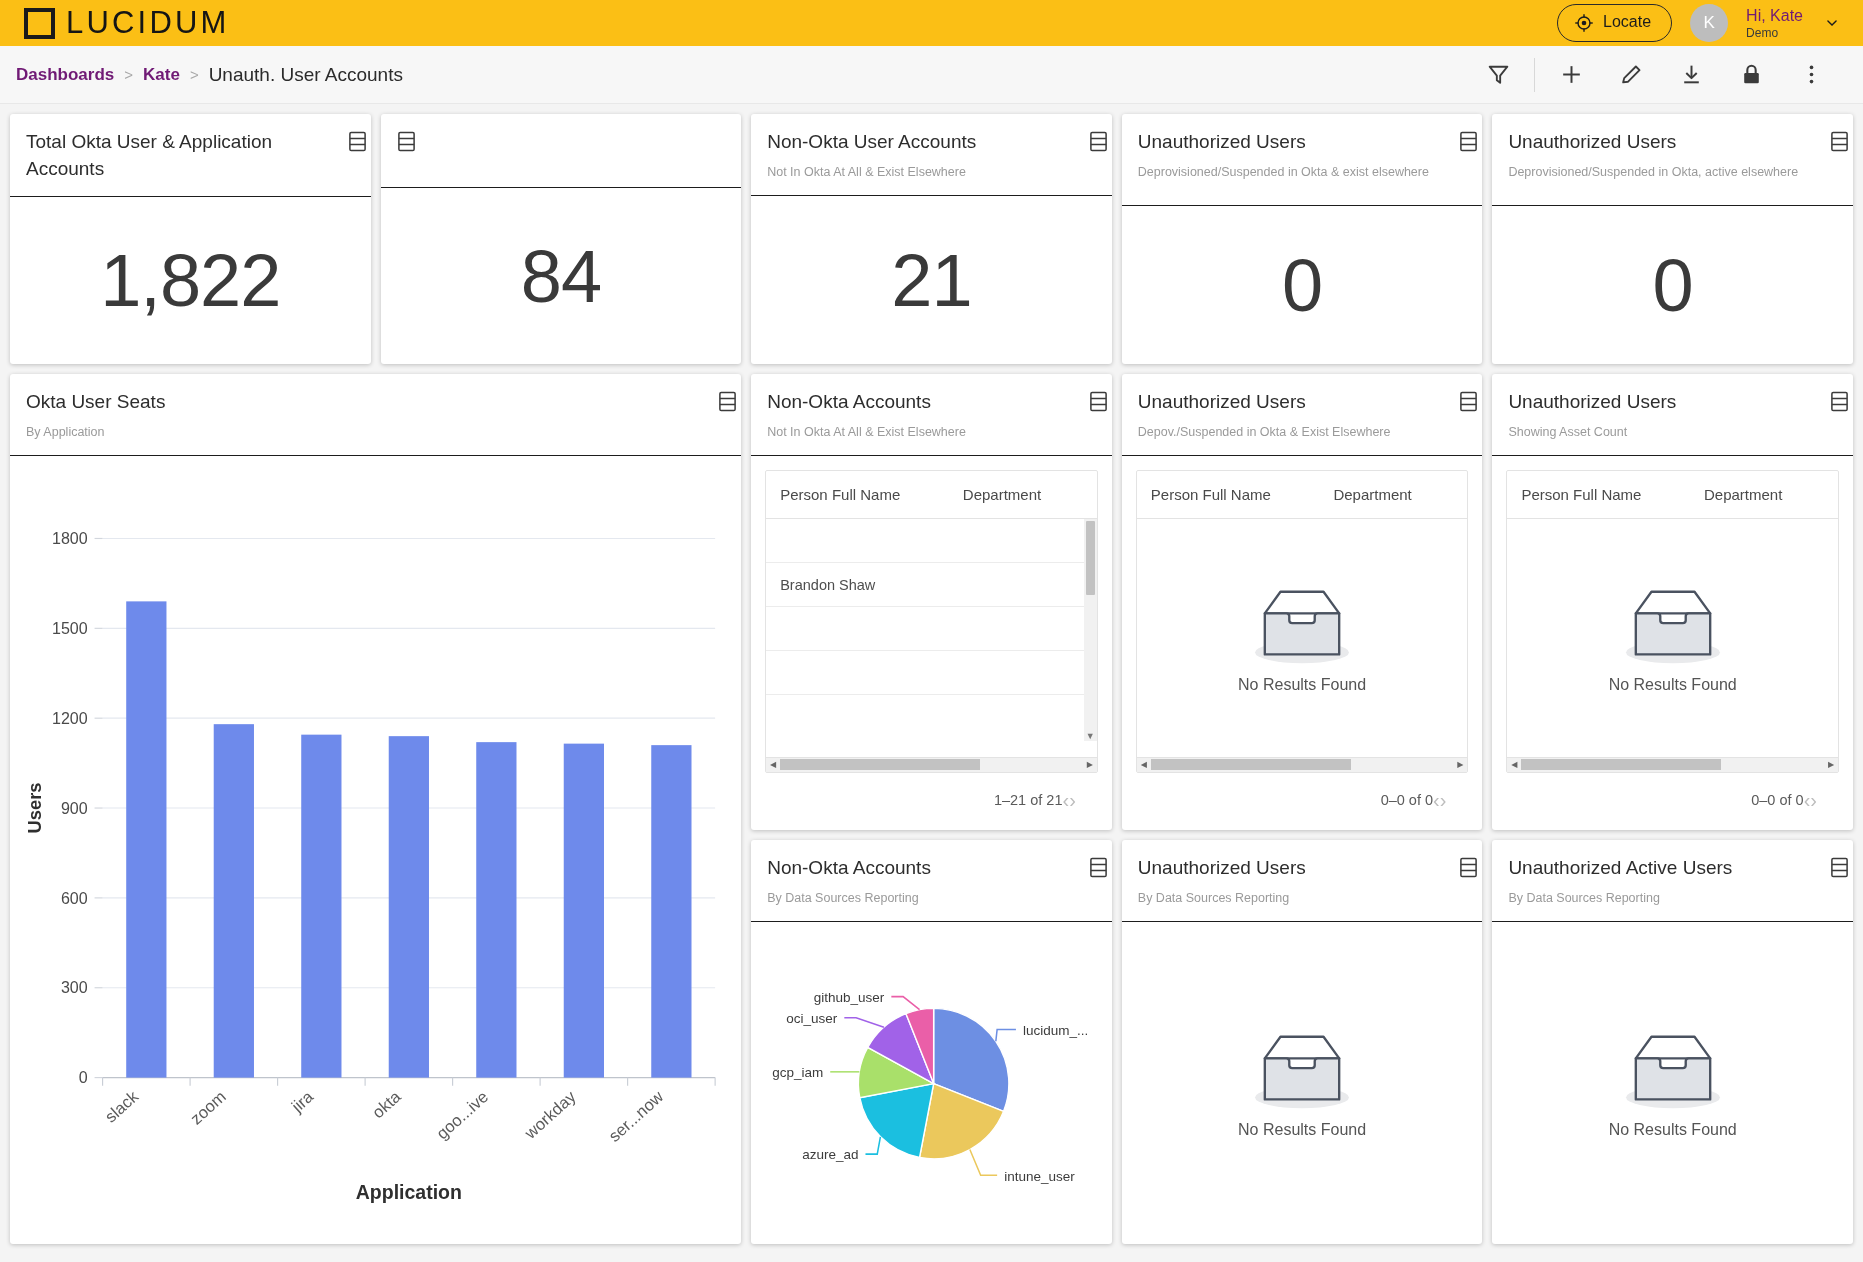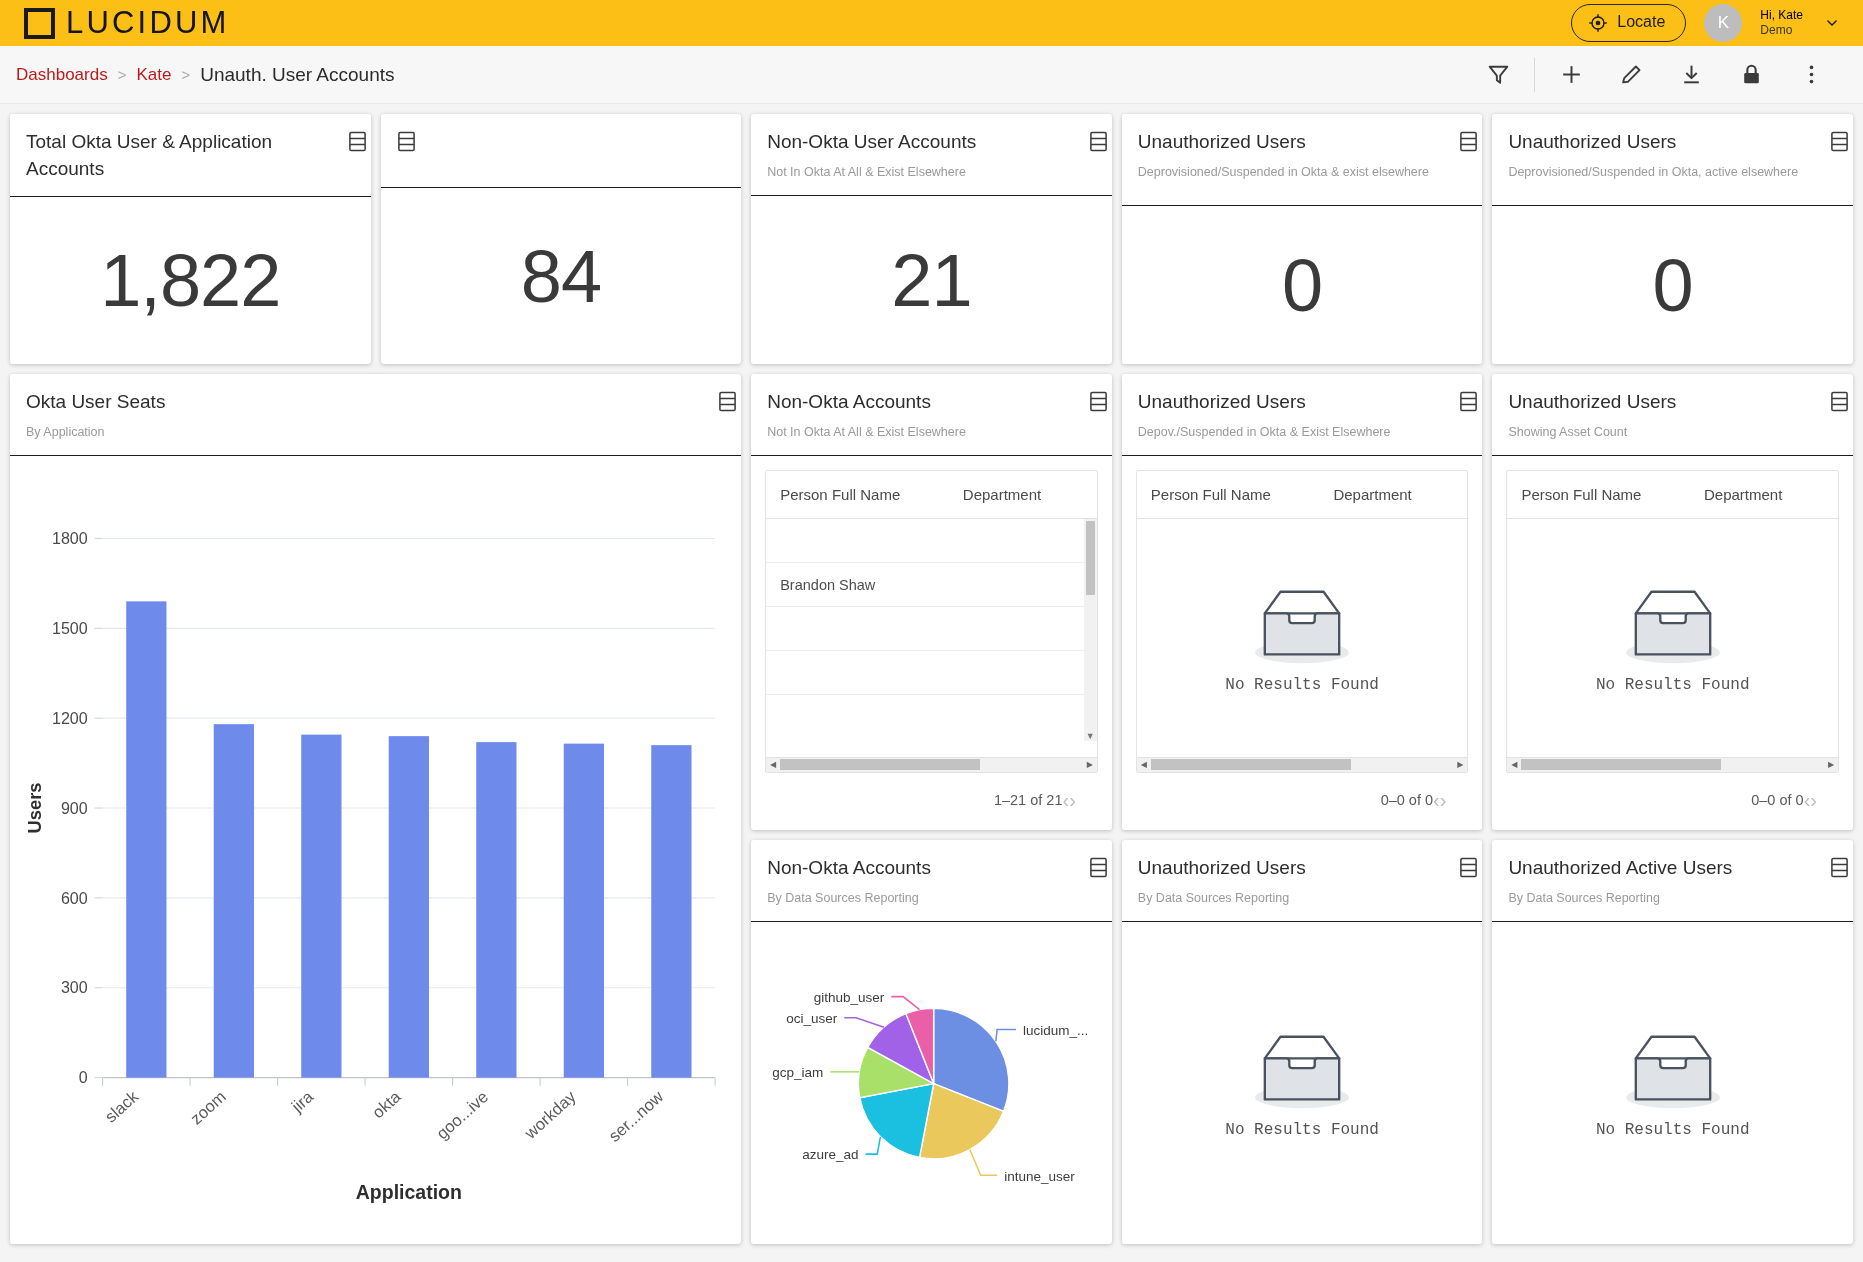--- a/index.html
+++ b/index.html
@@ -29,32 +29,32 @@
     border: 1.6px solid #2a2a2a; border-radius: 22px;
     padding: 8px 20px 8px 16px; background: transparent; cursor: pointer;
   }
   .locate-btn span { font-size: 16px; color: #1c1c1c; }
   .avatar {
     width: 38px; height: 38px; border-radius: 50%; background: #bdbdbd;
     color: #fff; display: flex; align-items: center; justify-content: center;
     font-size: 17px;
   }
   .user-block { line-height: 1.25; }
-  .user-hi { font-size: 12px; color: #000000; }
+  .user-hi { font-size: 16px; color: #701a75; }
   .user-org { font-size: 12px; color: #3a3a3a; }
   .chev { width: 14px; height: 14px; margin-left: 4px; }
 
   
   .crumbbar {
     height: 58px; background: #f7f7f7;
     display: flex; align-items: center; justify-content: space-between;
     padding: 0 22px 0 16px; border-bottom: 1px solid #e8e8e8;
   }
   .crumbs { display: flex; align-items: center; gap: 10px; font-size: 17px; }
-  .crumb-link { color: #b91c1c; cursor: pointer; }
+  .crumb-link { color: #701a75; cursor: pointer; font-weight: bold; }
   .crumb-sep { color: #a8a8a8; font-size: 15px; }
   .crumb-current { color: #2b2b2b; font-size: 19px; }
   .tools { display: flex; align-items: center; gap: 0; }
   .tool {
     width: 40px; height: 40px; display: flex; align-items: center;
     justify-content: center; cursor: pointer; margin: 0 10px;
   }
   .tool-divider { width: 1px; height: 34px; background: #d8d8d8; margin: 0 6px; }
 
   
@@ -120,21 +120,21 @@
   .htrack { flex: 1; height: 11px; background: #f1f1f1; }
   .hthumb { height: 11px; background: #c2c2c2; width: 66%; }
   .tbl-foot {
     display: flex; align-items: center; justify-content: flex-end;
     padding: 16px 22px 18px 0; font-size: 14.5px; color: #5a5a5a;
   }
   .pg-btn { font-size: 20px; color: #bdbdbd; cursor: pointer; }
 
   .noresults {
     flex: 1; display: flex; flex-direction: column;
-    align-items: center; justify-content: center; gap: 2px; font-family: Liberation Mono, monospace;
+    align-items: center; justify-content: center; gap: 2px;
   }
   .noresults-text { font-size: 16px; color: #545454; }
 
   .pie-body { flex: 1; display: flex; align-items: center; justify-content: center; padding: 4px; }
 
   svg { display: block; }
 </style>
 </head>
 <body>
 

